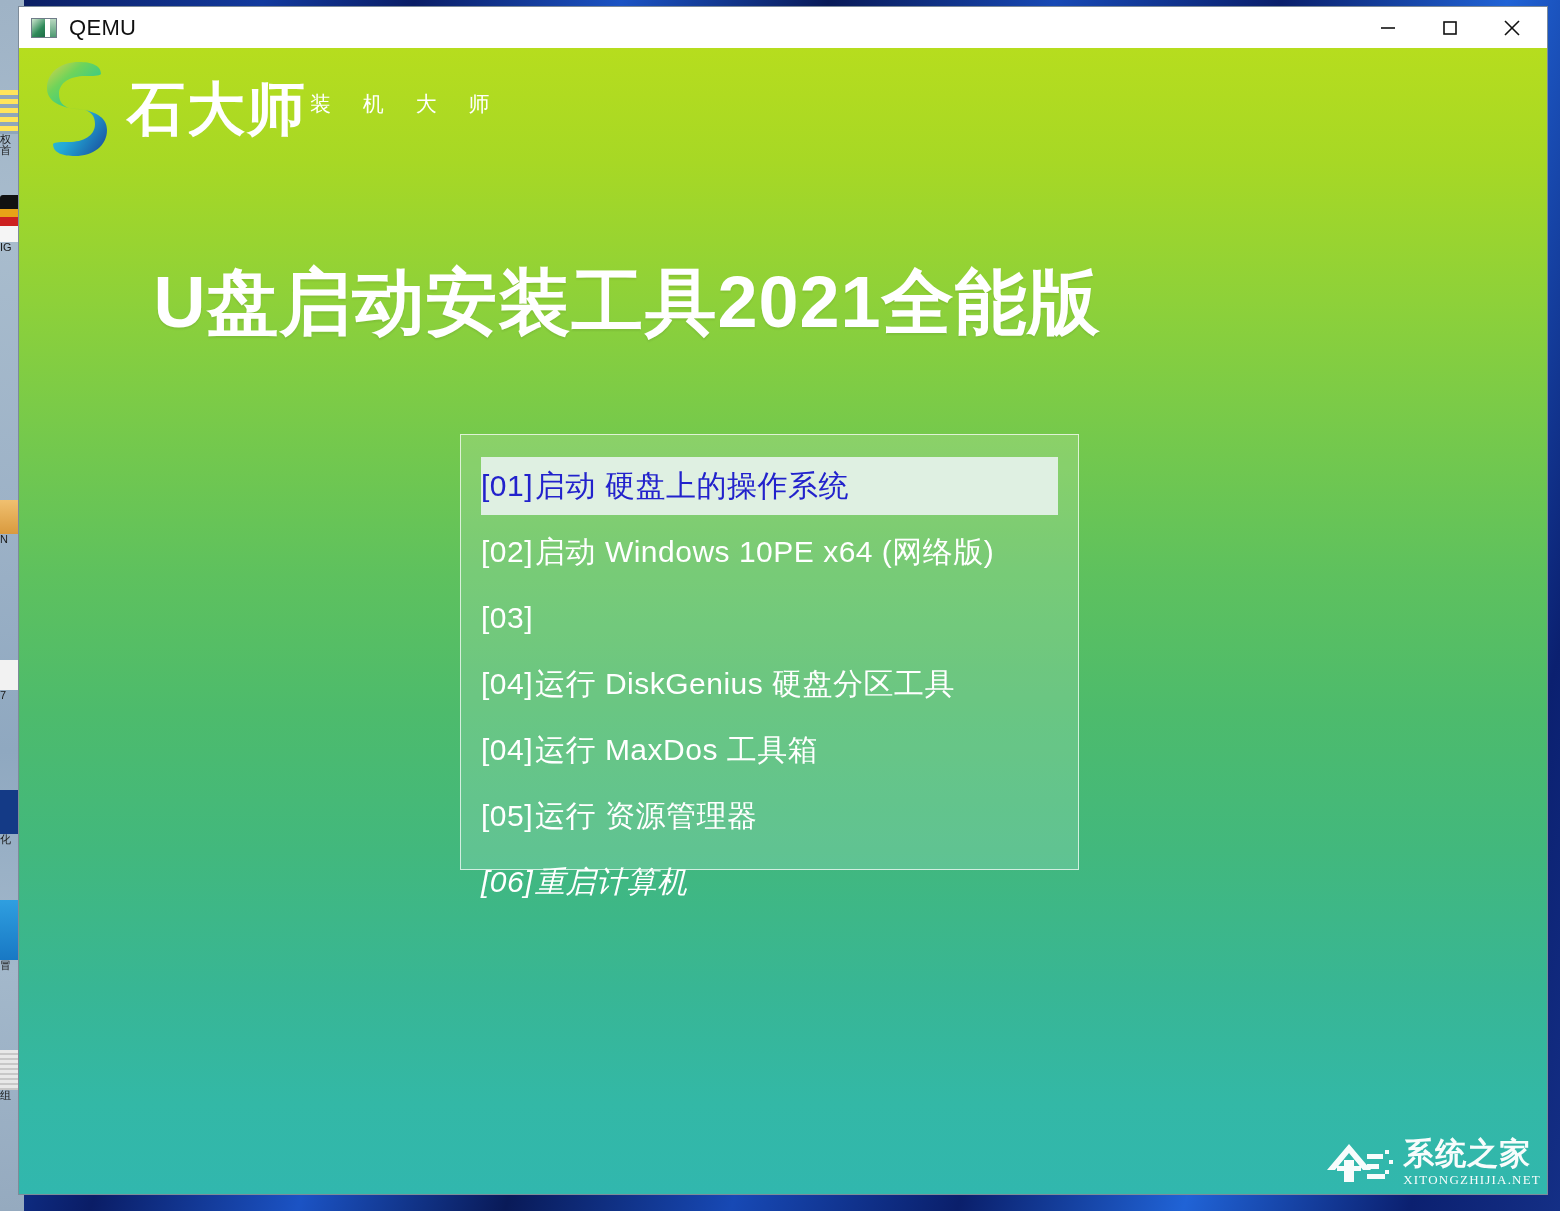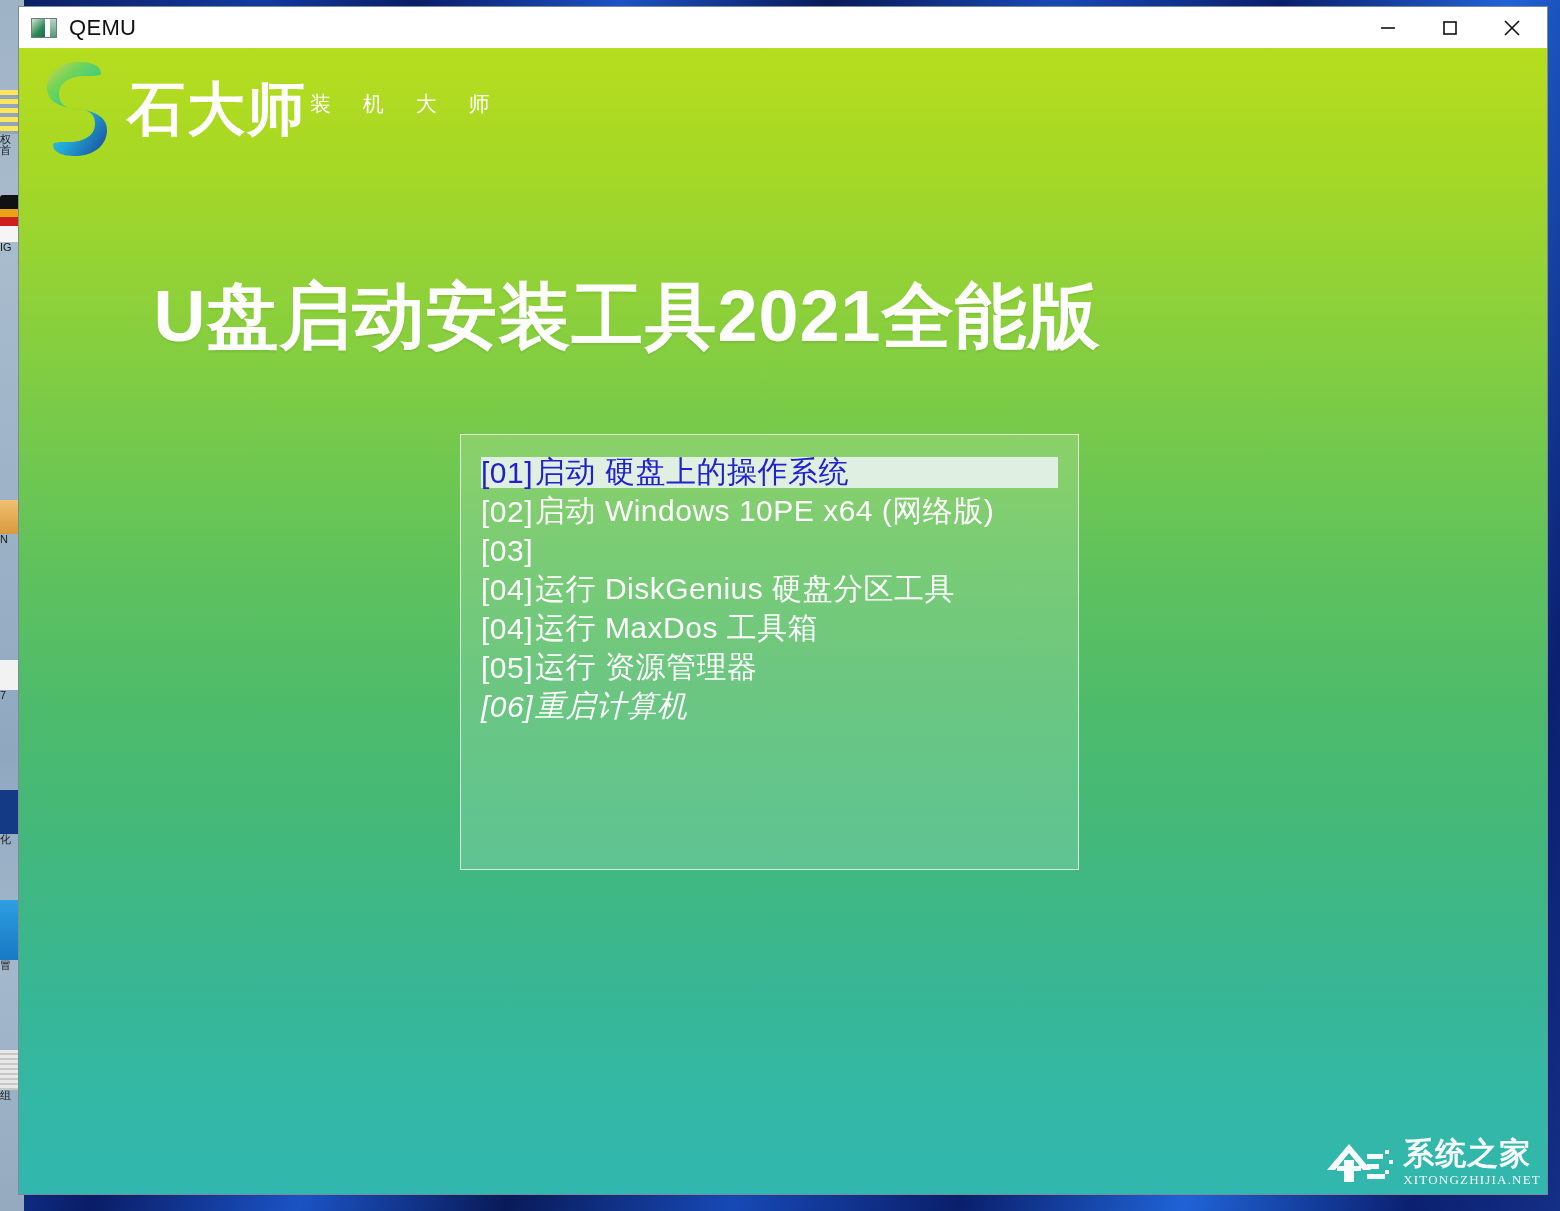--- a/index.html
+++ b/index.html
@@ -47,28 +47,28 @@
         #33b8a6 92%,
         #31b7ae 100%);
   }
   
   #brand{position:absolute;left:22px;top:12px;display:flex;align-items:center;}
   #brand-mark{width:72px;height:98px;position:relative;margin-right:14px;}
   #brand-text{display:flex;flex-direction:row;justify-content:center;}
   #brand-name{font-size:58px;font-weight:bold;color:#ffffff;line-height:1;letter-spacing:2px;}
   #brand-sub{font-size:21px;color:#ffffff;letter-spacing:13px;margin-top:10px;margin-left:3px;text-align:right;}
   
-  #vm-title{position:absolute;left:0;top:221px;width:1216px;text-align:center;
+  #vm-title{position:absolute;left:0;top:207px;width:1216px;text-align:center;
     font-size:72px;font-weight:bold;color:#ffffff;letter-spacing:1px;
     text-shadow:0 2px 2px rgba(0,0,0,.07);}
   
   #menu-box{position:absolute;left:441px;top:386px;width:619px;height:436px;
     background:rgba(255,255,255,.16);border:1px solid rgba(255,255,255,.72);
     box-sizing:border-box;}
-  .menu-item{height:31px;margin:0 20px;display:flex;align-items:center;
+  .menu-item{height:58px;margin:0 20px;display:flex;align-items:center;
     font-size:30px;color:#ffffff;letter-spacing:.5px;white-space:nowrap;}
   #menu-list{padding-top:22px;}
   .menu-item.selected{background:#dff0e2;color:#2222cc;font-weight:500;}
   .menu-item .idx{margin-right:2px;}
   
   #watermark{position:absolute;right:6px;bottom:2px;display:flex;align-items:flex-end;opacity:.97;}
   #wm-mark{width:74px;height:62px;position:relative;margin-right:6px;}
   #wm-text{display:flex;flex-direction:column;align-items:flex-start;margin-bottom:4px;margin-top:16px;}
   #wm-cn{font-size:31px;font-weight:bold;color:#ffffff;line-height:1;letter-spacing:1px;}
   #wm-en{font-size:13px;color:#ffffff;letter-spacing:1.2px;margin-top:3px;

